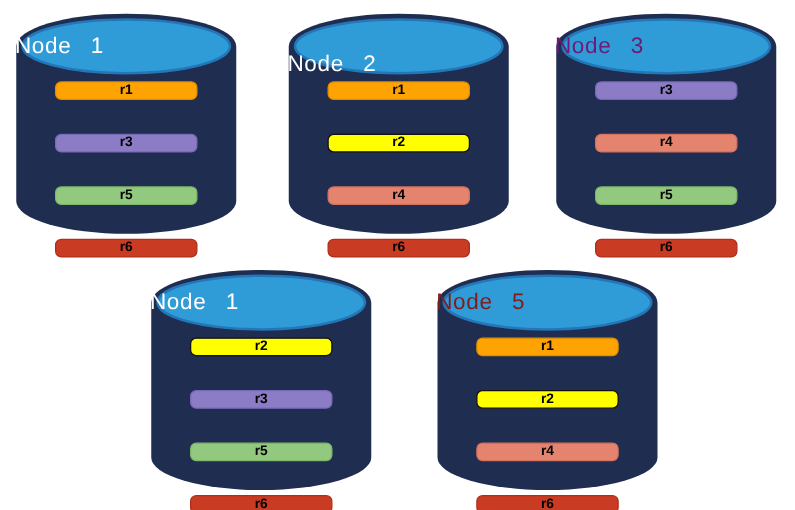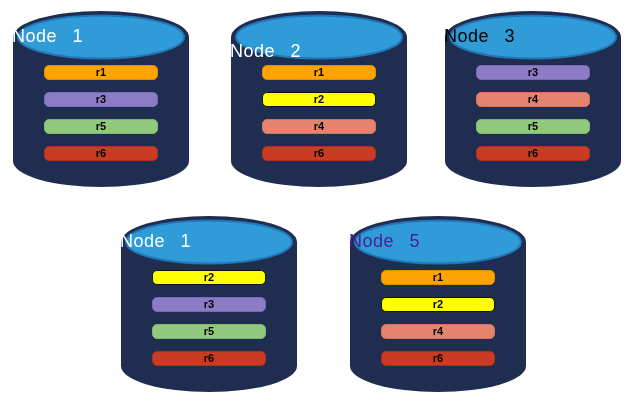--- a/index.html
+++ b/index.html
@@ -32,21 +32,21 @@
     word-spacing: 10px;
     letter-spacing: 0.5px;
     white-space: nowrap;
   }
   .bars {
     position: absolute;
     top: 55px; left: 0; right: 0;
     display: flex;
     flex-direction: column;
     align-items: center;
-    gap: 12px;
+    gap: 27px;
   }
   .bar {
     width: 114px; height: 15px;
     box-sizing: border-box;
     border: 1.5px solid transparent;
     border-radius: 5px;
     display: flex;
     align-items: center;
     justify-content: center;
     font-weight: bold;
@@ -91,21 +91,21 @@
         <div class="bar" style="background: rgb(229, 132, 110); border-color: rgb(212, 114, 94); color: rgb(0, 0, 0);">r4</div>
         <div class="bar" style="background: rgb(201, 59, 35); border-color: rgb(174, 47, 26); color: rgb(0, 0, 0);">r6</div>
       </div>
     </div>
 
     <div class="node pos-3">
       <svg class="cyl" viewBox="0 0 178 178" xmlns="http://www.w3.org/2000/svg">
         <path class="cyl-body" d="M1,27 A88,26 0 0 1 177,27 L177,151 A88,26 0 0 1 1,151 Z" fill="#1E2D50"></path>
         <ellipse class="cyl-top" cx="89" cy="27" rx="83" ry="21.5" stroke-width="2" fill="#2F9CD8" stroke="#2377B8"></ellipse>
       </svg>
-      <div class="node-title" style="color: #000000;">Node 3</div>
+      <div class="node-title" style="color: #701a75;">Node 3</div>
       <div class="bars">
         <div class="bar" style="background: rgb(140, 124, 198); border-color: rgb(122, 105, 184); color: rgb(0, 0, 0);">r3</div>
         <div class="bar" style="background: rgb(229, 132, 110); border-color: rgb(212, 114, 94); color: rgb(0, 0, 0);">r4</div>
         <div class="bar" style="background: rgb(147, 201, 126); border-color: rgb(126, 185, 106); color: rgb(0, 0, 0);">r5</div>
         <div class="bar" style="background: rgb(201, 59, 35); border-color: rgb(174, 47, 26); color: rgb(0, 0, 0);">r6</div>
       </div>
     </div>
 
     <div class="node pos-4">
       <svg class="cyl" viewBox="0 0 178 178" xmlns="http://www.w3.org/2000/svg">
@@ -119,21 +119,21 @@
         <div class="bar" style="background: rgb(147, 201, 126); border-color: rgb(126, 185, 106); color: rgb(0, 0, 0);">r5</div>
         <div class="bar" style="background: rgb(201, 59, 35); border-color: rgb(174, 47, 26); color: rgb(0, 0, 0);">r6</div>
       </div>
     </div>
 
     <div class="node pos-5">
       <svg class="cyl" viewBox="0 0 178 178" xmlns="http://www.w3.org/2000/svg">
         <path class="cyl-body" d="M1,27 A88,26 0 0 1 177,27 L177,151 A88,26 0 0 1 1,151 Z" fill="#1E2D50"></path>
         <ellipse class="cyl-top" cx="89" cy="27" rx="83" ry="21.5" stroke-width="2" fill="#2F9CD8" stroke="#2377B8"></ellipse>
       </svg>
-      <div class="node-title" style="color: #4c1d95;">Node 5</div>
+      <div class="node-title" style="color: #7f1d1d;">Node 5</div>
       <div class="bars">
         <div class="bar" style="background: rgb(255, 163, 3); border-color: rgb(224, 142, 0); color: rgb(0, 0, 0);">r1</div>
         <div class="bar" style="background: rgb(255, 255, 0); border-color: rgb(17, 17, 17); color: rgb(0, 0, 0);">r2</div>
         <div class="bar" style="background: rgb(229, 132, 110); border-color: rgb(212, 114, 94); color: rgb(0, 0, 0);">r4</div>
         <div class="bar" style="background: rgb(201, 59, 35); border-color: rgb(174, 47, 26); color: rgb(0, 0, 0);">r6</div>
       </div>
     </div>
   </div>
 
 </body></html>

